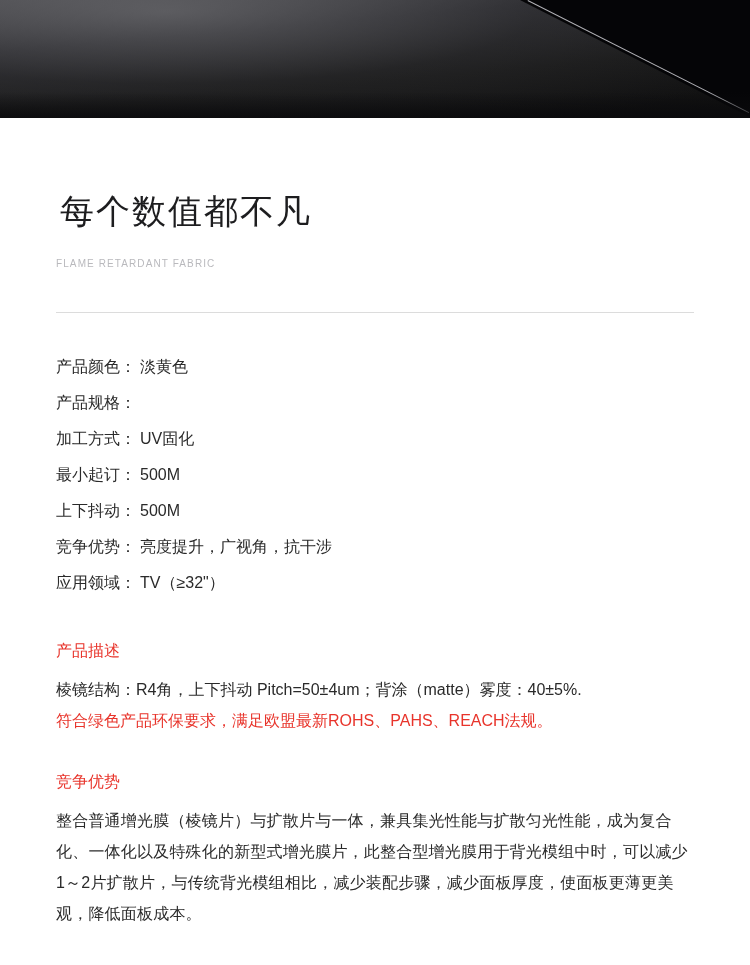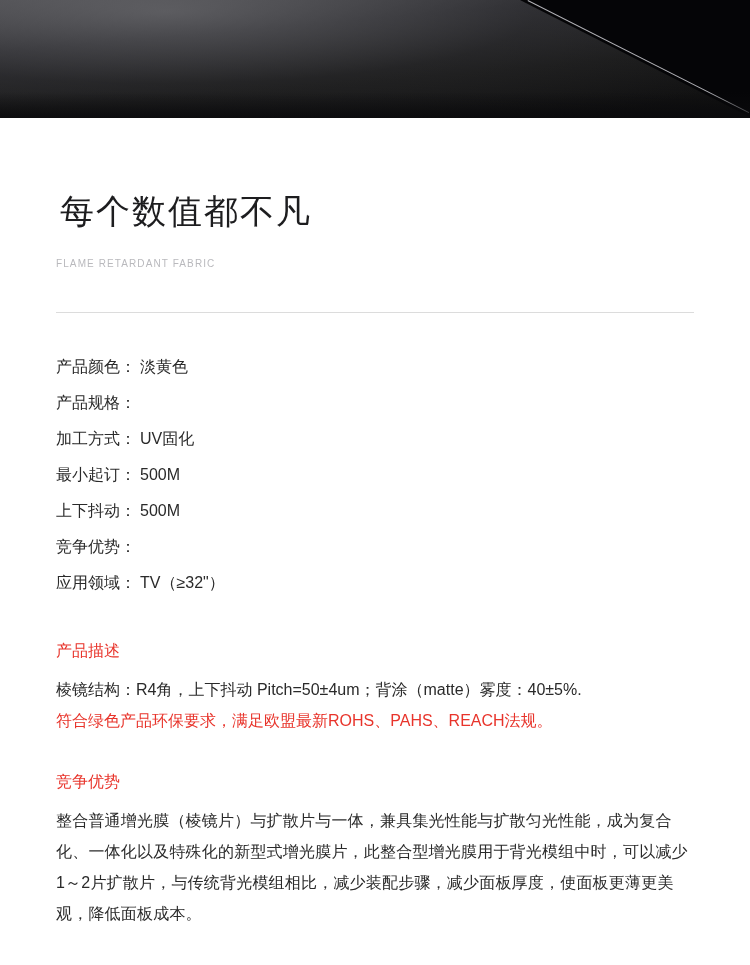--- a/index.html
+++ b/index.html
@@ -191,20 +191,21 @@
         <span class="spec-value">500M</span>
       </div>
 
       <div class="spec-row">
         <span class="spec-label">上下抖动：</span>
         <span class="spec-value">500M</span>
       </div>
 
       <div class="spec-row">
         <span class="spec-label">竞争优势：</span>
+        <span class="spec-value">亮度提升，广视角，抗干涉</span>
       </div>
 
       <div class="spec-row">
         <span class="spec-label">应用领域：</span>
         <span class="spec-value">TV（≥32"）</span>
       </div>
 
     </div>
 
     <div class="section desc">

